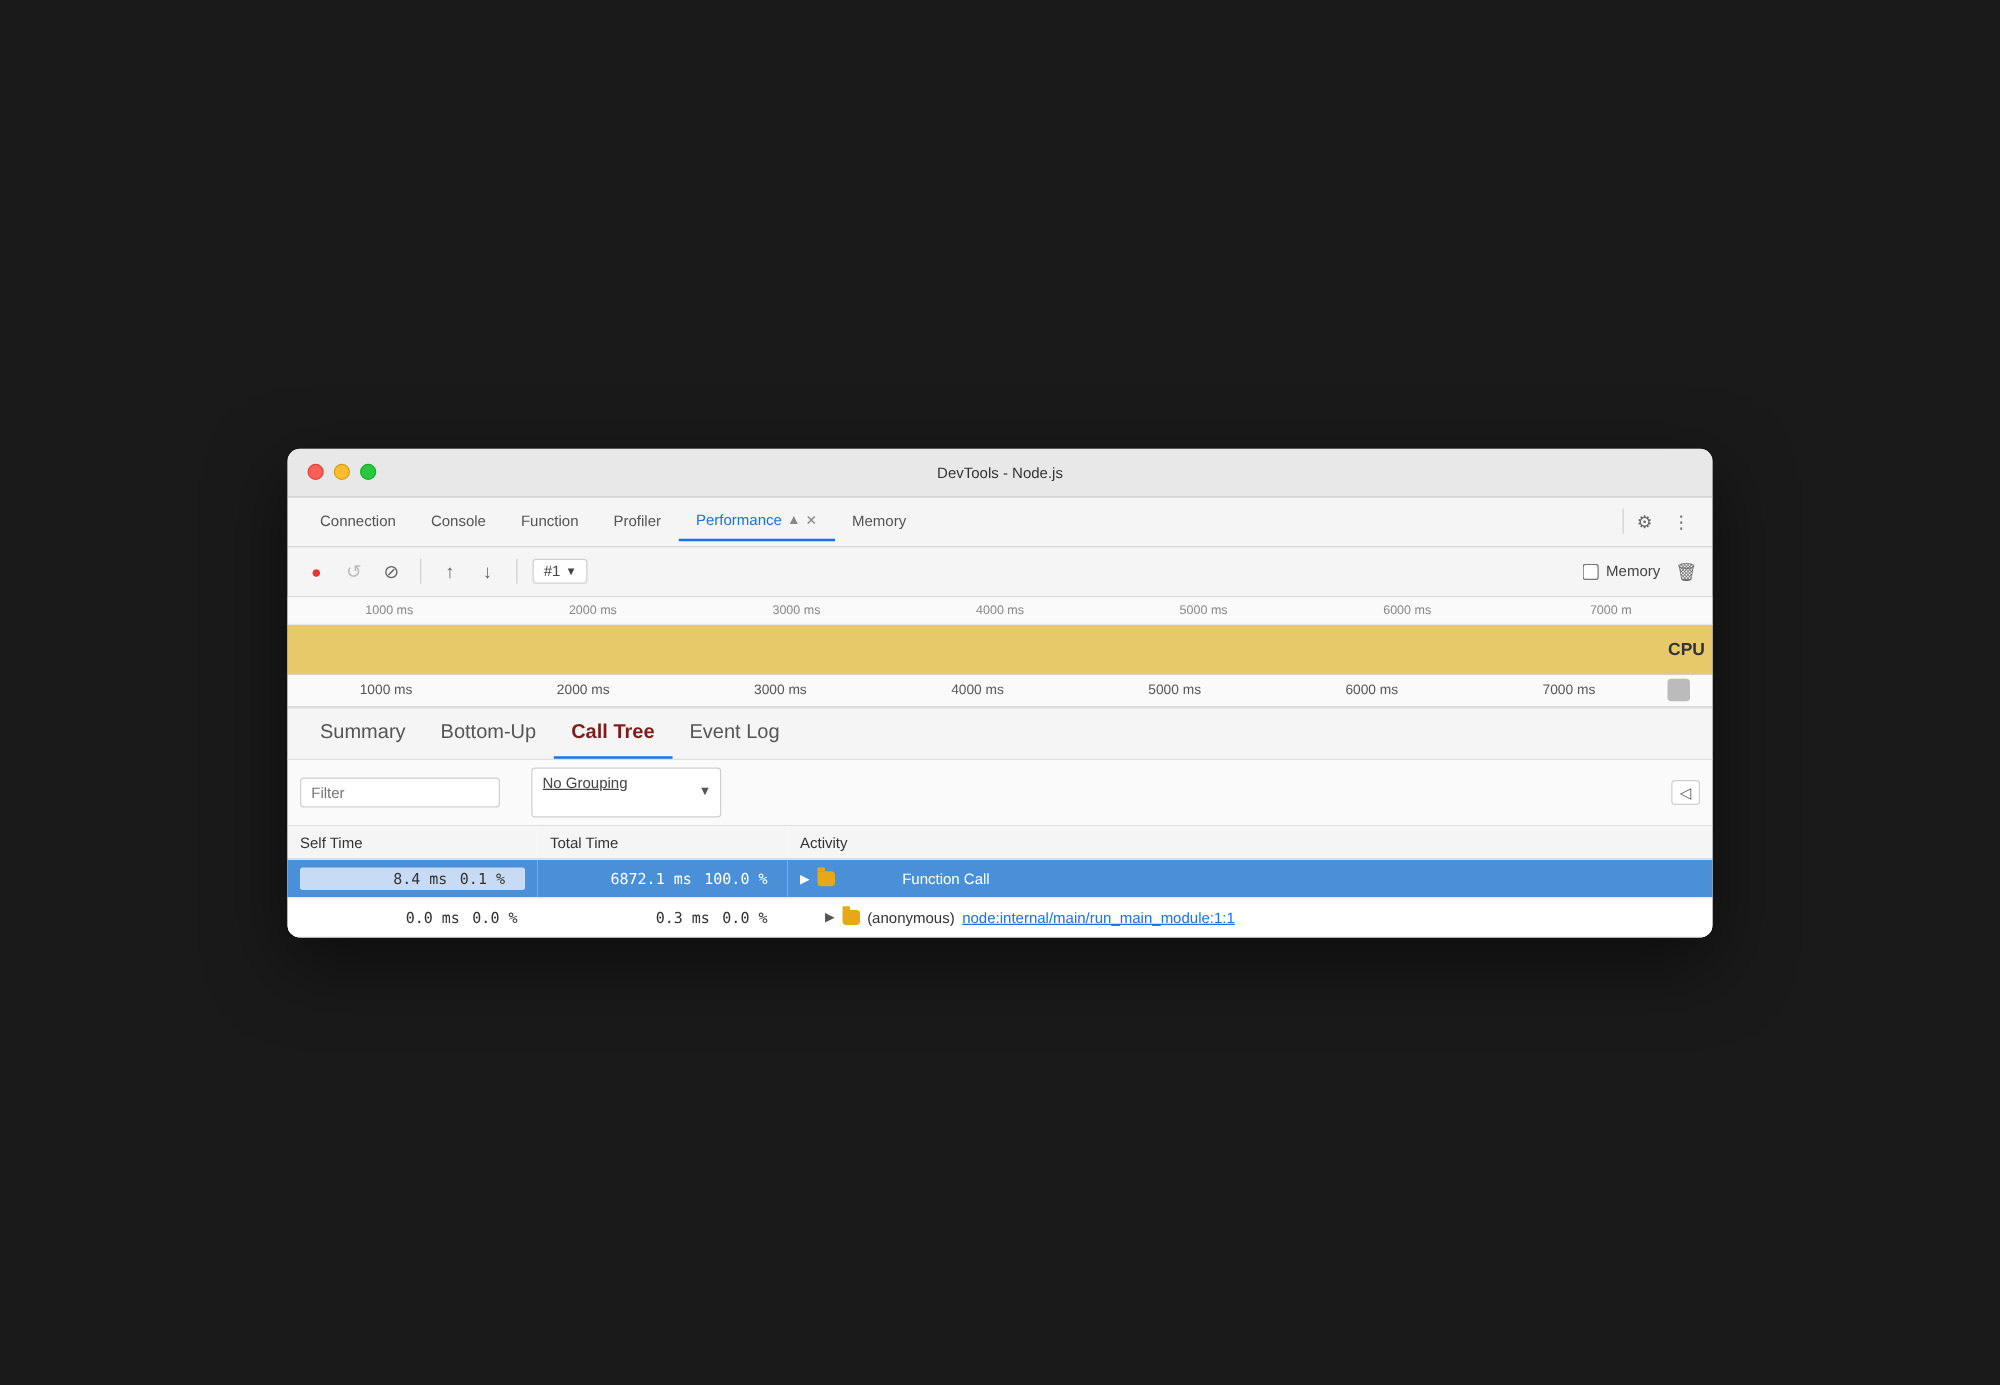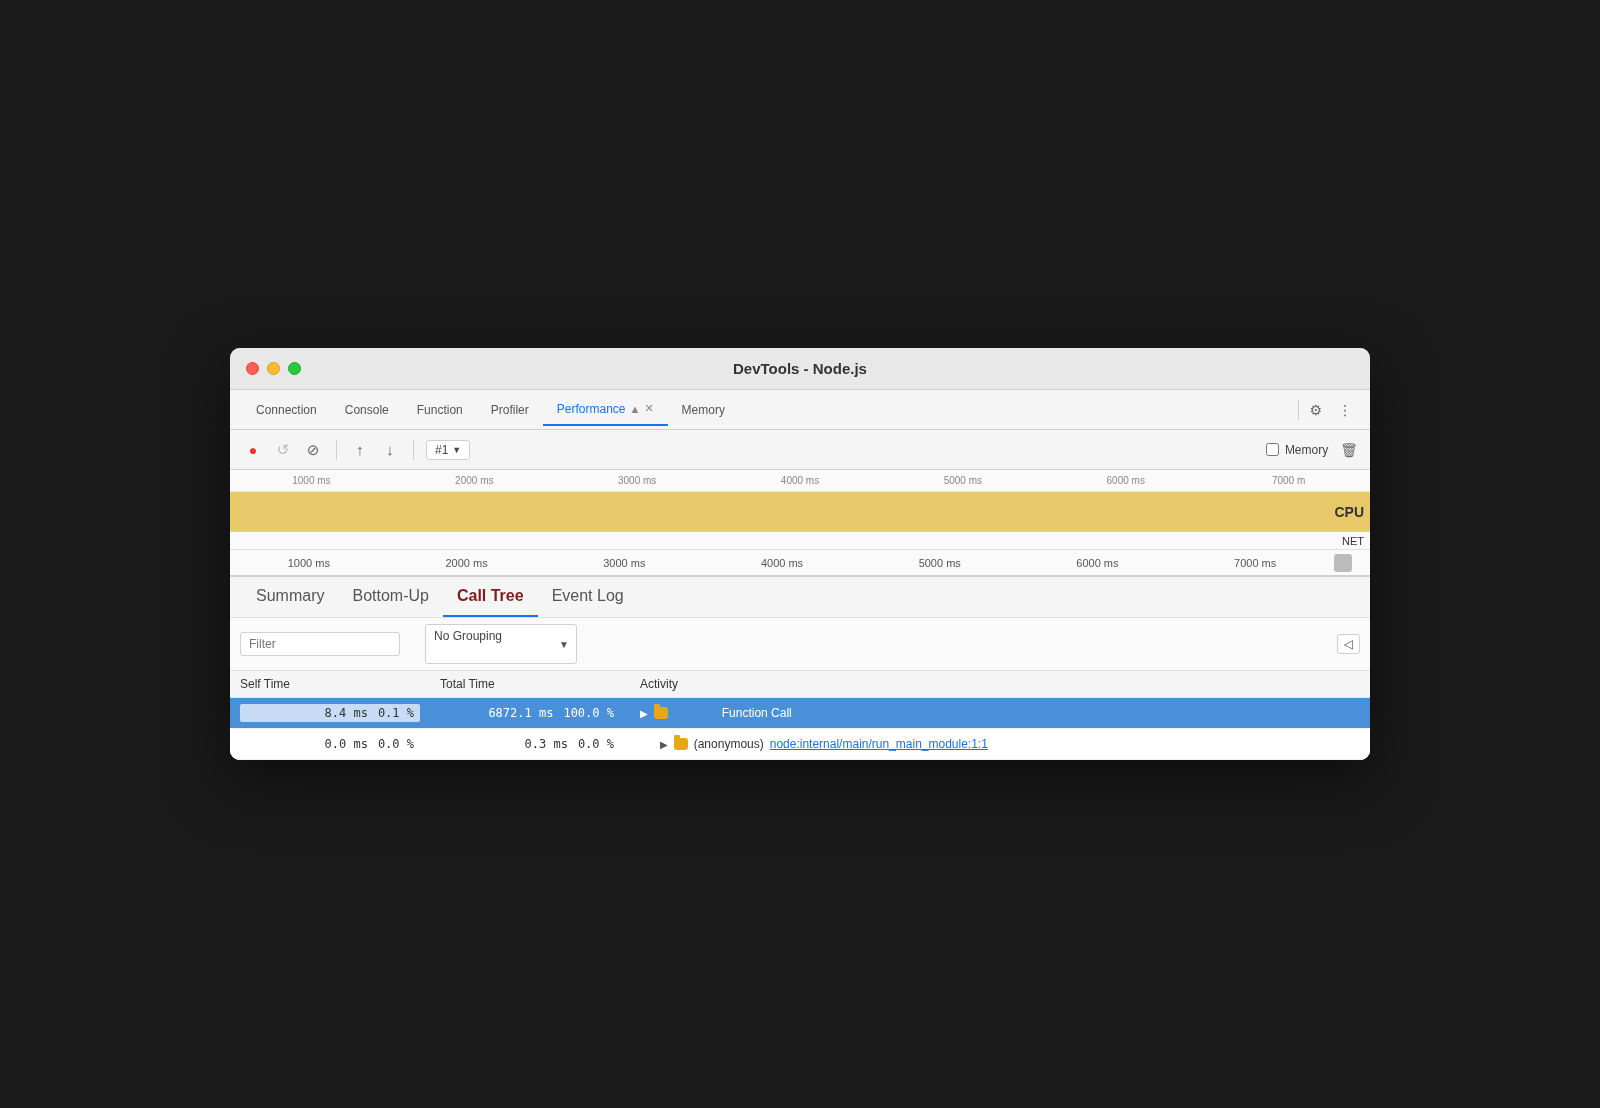--- a/index.html
+++ b/index.html
@@ -36,23 +36,23 @@
     .traffic-light {
       width: 13px;
       height: 13px;
       border-radius: 50%;
       cursor: pointer;
     }
     .tl-red { background: #ff5f57; border: 1px solid #e0443e; }
     .tl-yellow { background: #febc2e; border: 1px solid #d4a017; }
     .tl-green { background: #28c840; border: 1px solid #1aab29; }
     .title {
-      font-size: 15px;
+      font-size: 12px;
       color: #333;
-      font-weight: 700;
+      font-weight: 400;
     }
     .tabs-bar {
       background: #f5f5f5;
       display: flex;
       align-items: center;
       padding: 0 12px;
       border-bottom: 1px solid #d0d0d0;
       height: 40px;
     }
     .tab {
@@ -244,20 +244,21 @@
       border: 1px solid #d0d0d0;
       border-radius: 3px;
       padding: 4px 28px 20px 8px;
       font-size: 12px;
       color: #444;
       background: #fff;
       appearance: none;
       cursor: pointer;
       outline: none;
       position: relative;
+      text-decoration: underline;
     }
     .grouping-wrapper {
       position: relative;
       display: flex;
       align-items: center;
     }
     .grouping-arrow {
       position: absolute;
       right: 8px;
       color: #555;
@@ -434,23 +435,20 @@
       <div class="ruler-label">4000 ms</div>
       <div class="ruler-label">5000 ms</div>
       <div class="ruler-label">6000 ms</div>
       <div class="ruler-label">7000 m</div>
     </div>
 
     <div class="cpu-bar">
       <span class="cpu-label">CPU</span>
     </div>
 
-    <div class="net-area">
-      <span class="net-label">NET</span>
-    </div>
 
     <div class="timeline-ruler2">
       <div class="ruler-label2">1000 ms</div>
       <div class="ruler-label2">2000 ms</div>
       <div class="ruler-label2">3000 ms</div>
       <div class="ruler-label2">4000 ms</div>
       <div class="ruler-label2">5000 ms</div>
       <div class="ruler-label2">6000 ms</div>
       <div class="ruler-label2">7000 ms</div>
       <div class="scrollbar-thumb"></div>
@@ -495,21 +493,21 @@
         <tr>
           <th>Self Time</th>
           <th>Total Time</th>
           <th>Activity</th>
         </tr>
       </thead>
       <tbody>
 
         <tr class="row-selected">
           <td>
-            <span style="display:flex; justify-content:flex-end; gap:10px; background:#c8dbf5; color:#333; padding:2px 6px; border-radius:2px;">
+            <span style="display:flex; justify-content:flex-end; gap:10px; background:#c8dbf5; color:#333; padding:2px 16px; border-radius:2px;">
               <span style="font-family:monospace;">8.4 ms</span>
               <span style="font-family:monospace;">0.1 %</span>
             </span>
           </td>
           <td style="background:#4a90d9; color:#fff;">
             <span style="display:flex; justify-content:flex-end; gap:10px; padding:2px 6px;align-items:center;">
               <span style="font-family:monospace;">6872.1 ms</span>
               <span style="font-family:monospace;">100.0 %</span>
             </span>
           </td>

